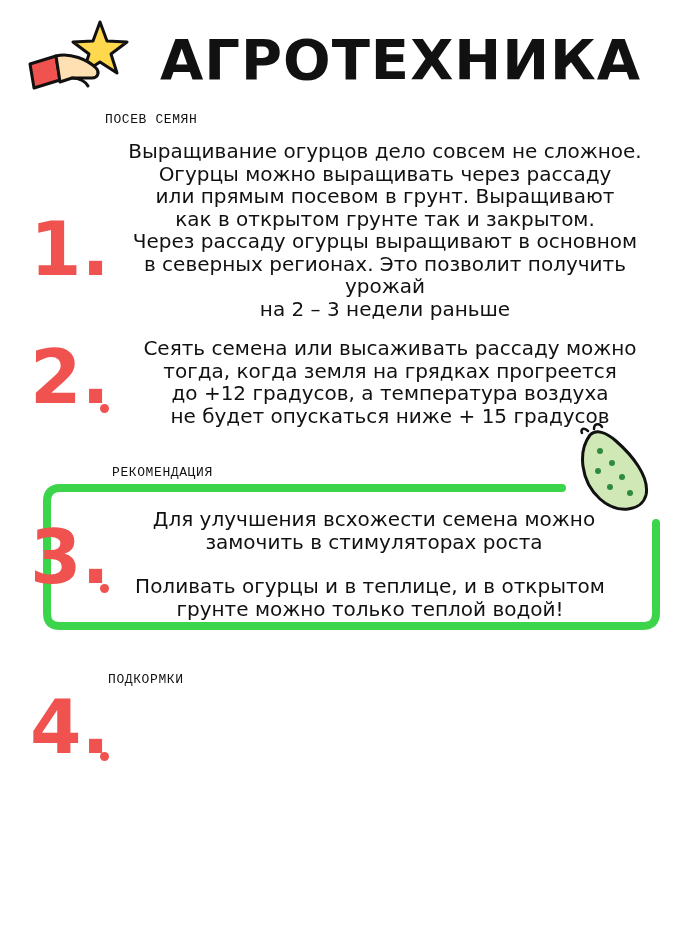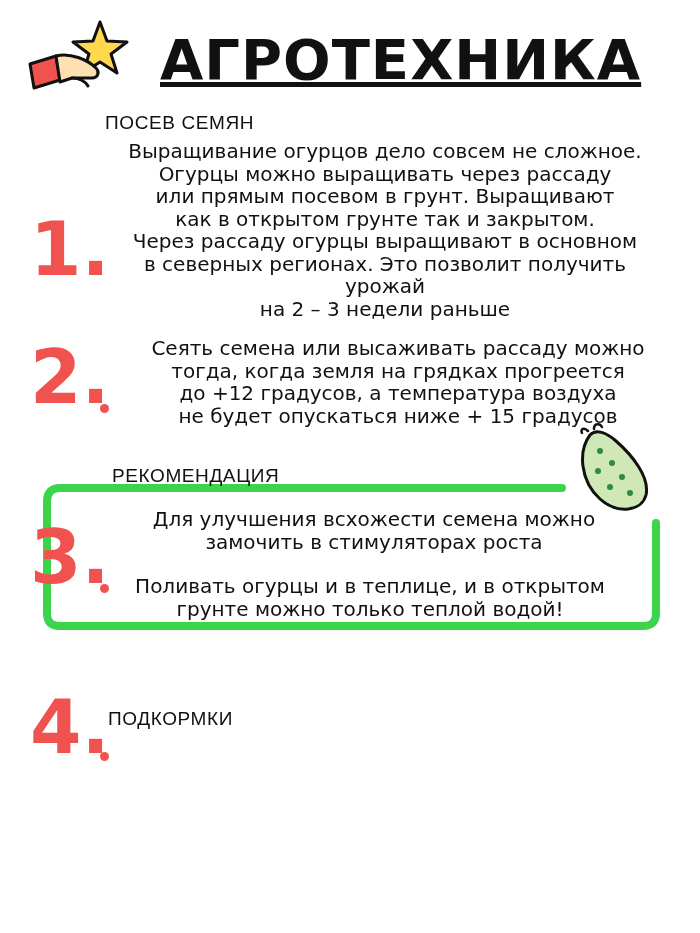--- a/index.html
+++ b/index.html
@@ -41,21 +41,20 @@
     position: absolute;
     left: 160px;
     top: 14px;
     font-size: 56px;
     font-weight: bold;
     letter-spacing: 1px;
     line-height: 1;
     color: #111111;
     font-family: "DejaVu Sans", sans-serif;
     white-space: nowrap;
-    text-decoration: underline;
   }
 
   
   .bignum {
     position: absolute;
     font-size: 74px;
     font-weight: bold;
     color: #f0534f;
     line-height: 1;
     font-family: "DejaVu Sans", sans-serif;
@@ -64,24 +63,24 @@
     position: absolute;
     width: 9px;
     height: 9px;
     border-radius: 50%;
     background: #f0534f;
   }
 
   
   .section-heading {
     position: absolute;
-    font-size: 19px;
+    font-size: 13px;
     letter-spacing: 0.6px;
     color: #111111;
-    font-family: Liberation Sans, sans-serif;
+    font-family: Liberation Mono, monospace;
   }
   .para {
     position: absolute;
     font-size: 20px;
     line-height: 22.5px;
     color: #111111;
     font-family: "DejaVu Sans", sans-serif;
     white-space: pre-line;
     text-align: center;
   }
@@ -133,21 +132,21 @@
 Огурцы можно выращивать через рассаду
 или прямым посевом в грунт. Выращивают
 как в открытом грунте так и закрытом.
 Через рассаду огурцы выращивают в основном
 в северных регионах. Это позволит получить урожай
 на 2 – 3 недели раньше</div>
 
   <div class="bignum" style="left:30px; top:340px;">2.</div>
   <div class="bigdot" style="left:100px; top:404px;"></div>
 
-  <div class="para" style="left:110px; top:337px; width:560px;margin-left:8px;">Сеять семена или высаживать рассаду можно
+  <div class="para" style="left:110px; top:337px; width:560px;">Сеять семена или высаживать рассаду можно
 тогда, когда земля на грядках прогреется
 до +12 градусов, а температура воздуха
 не будет опускаться ниже + 15 градусов</div>
 
   <svg class="cucumber" viewBox="0 0 110 110">
     <path d="M28,16 C24,12 20,14 22,18" fill="none" stroke="#111111" stroke-width="2.5" stroke-linecap="round"></path>
     <path d="M34,14 C34,8 40,8 42,12" fill="none" stroke="#111111" stroke-width="2.5" stroke-linecap="round"></path>
     <path d="M30,20 C18,36 20,66 40,84 C58,100 82,96 86,80 C90,62 72,40 56,26 C46,17 36,14 30,20 Z" fill="#cfe8b6" stroke="#111111" stroke-width="3" stroke-linejoin="round"></path>
     <circle cx="40" cy="36" r="3" fill="#2e8b3d"></circle>
     <circle cx="52" cy="48" r="3" fill="#2e8b3d"></circle>
@@ -168,16 +167,16 @@
 
   <div class="para" style="left:114px; top:508px; width:520px;">Для улучшения всхожести семена можно
 замочить в стимуляторах роста</div>
 
   <div class="para" style="left:110px; top:575px; width:520px;">Поливать огурцы и в теплице, и в открытом
 грунте можно только теплой водой!</div>
 
   <div class="bignum" style="left:30px; top:690px;">4.</div>
   <div class="bigdot" style="left:100px; top:752px;"></div>
 
-  <div class="section-heading" style="left:108px; top:708px;">ПОДКОРМКИ</div>
+  <div class="section-heading" style="left:108px; top:672px;">ПОДКОРМКИ</div>
 
 
 </div>
 
 </body></html>

